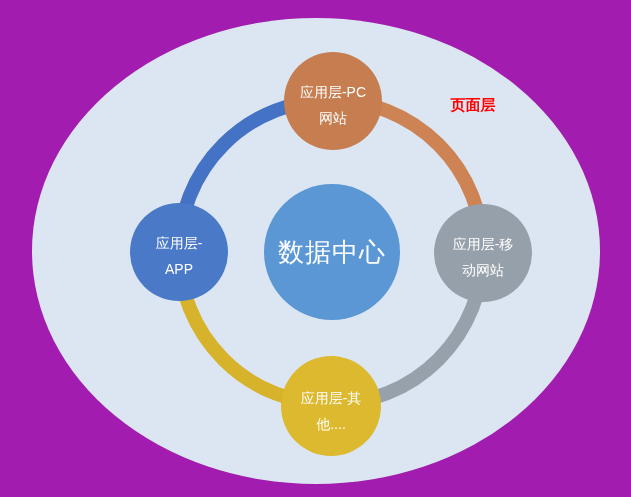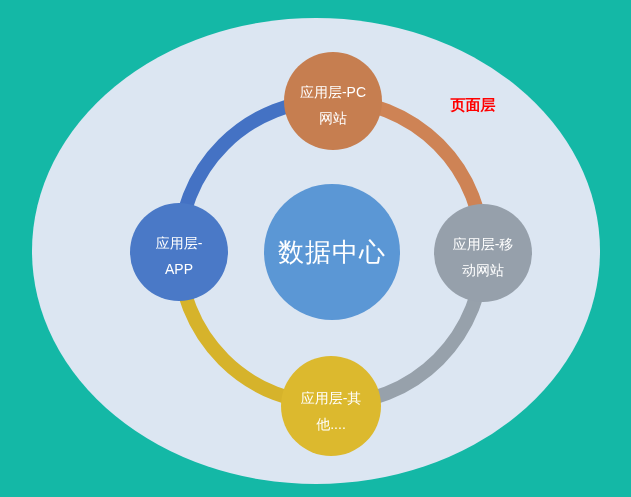--- a/index.html
+++ b/index.html
@@ -5,21 +5,21 @@
   html, body {
     margin: 0;
     padding: 0;
     background: #ffffff;
     font-family: "Liberation Sans", "DejaVu Sans", sans-serif;
   }
   .canvas {
     position: relative;
     width: 631px;
     height: 497px;
-    background: #14b8a6;
+    background: #a21caf;
     overflow: hidden;
   }
   svg { display: block; }
   .node-label {
     font-family: "Liberation Sans", "DejaVu Sans", sans-serif;
     font-size: 14px;
   }
   .center-label {
     font-family: "Liberation Sans", "DejaVu Sans", sans-serif;
     font-size: 26px;

